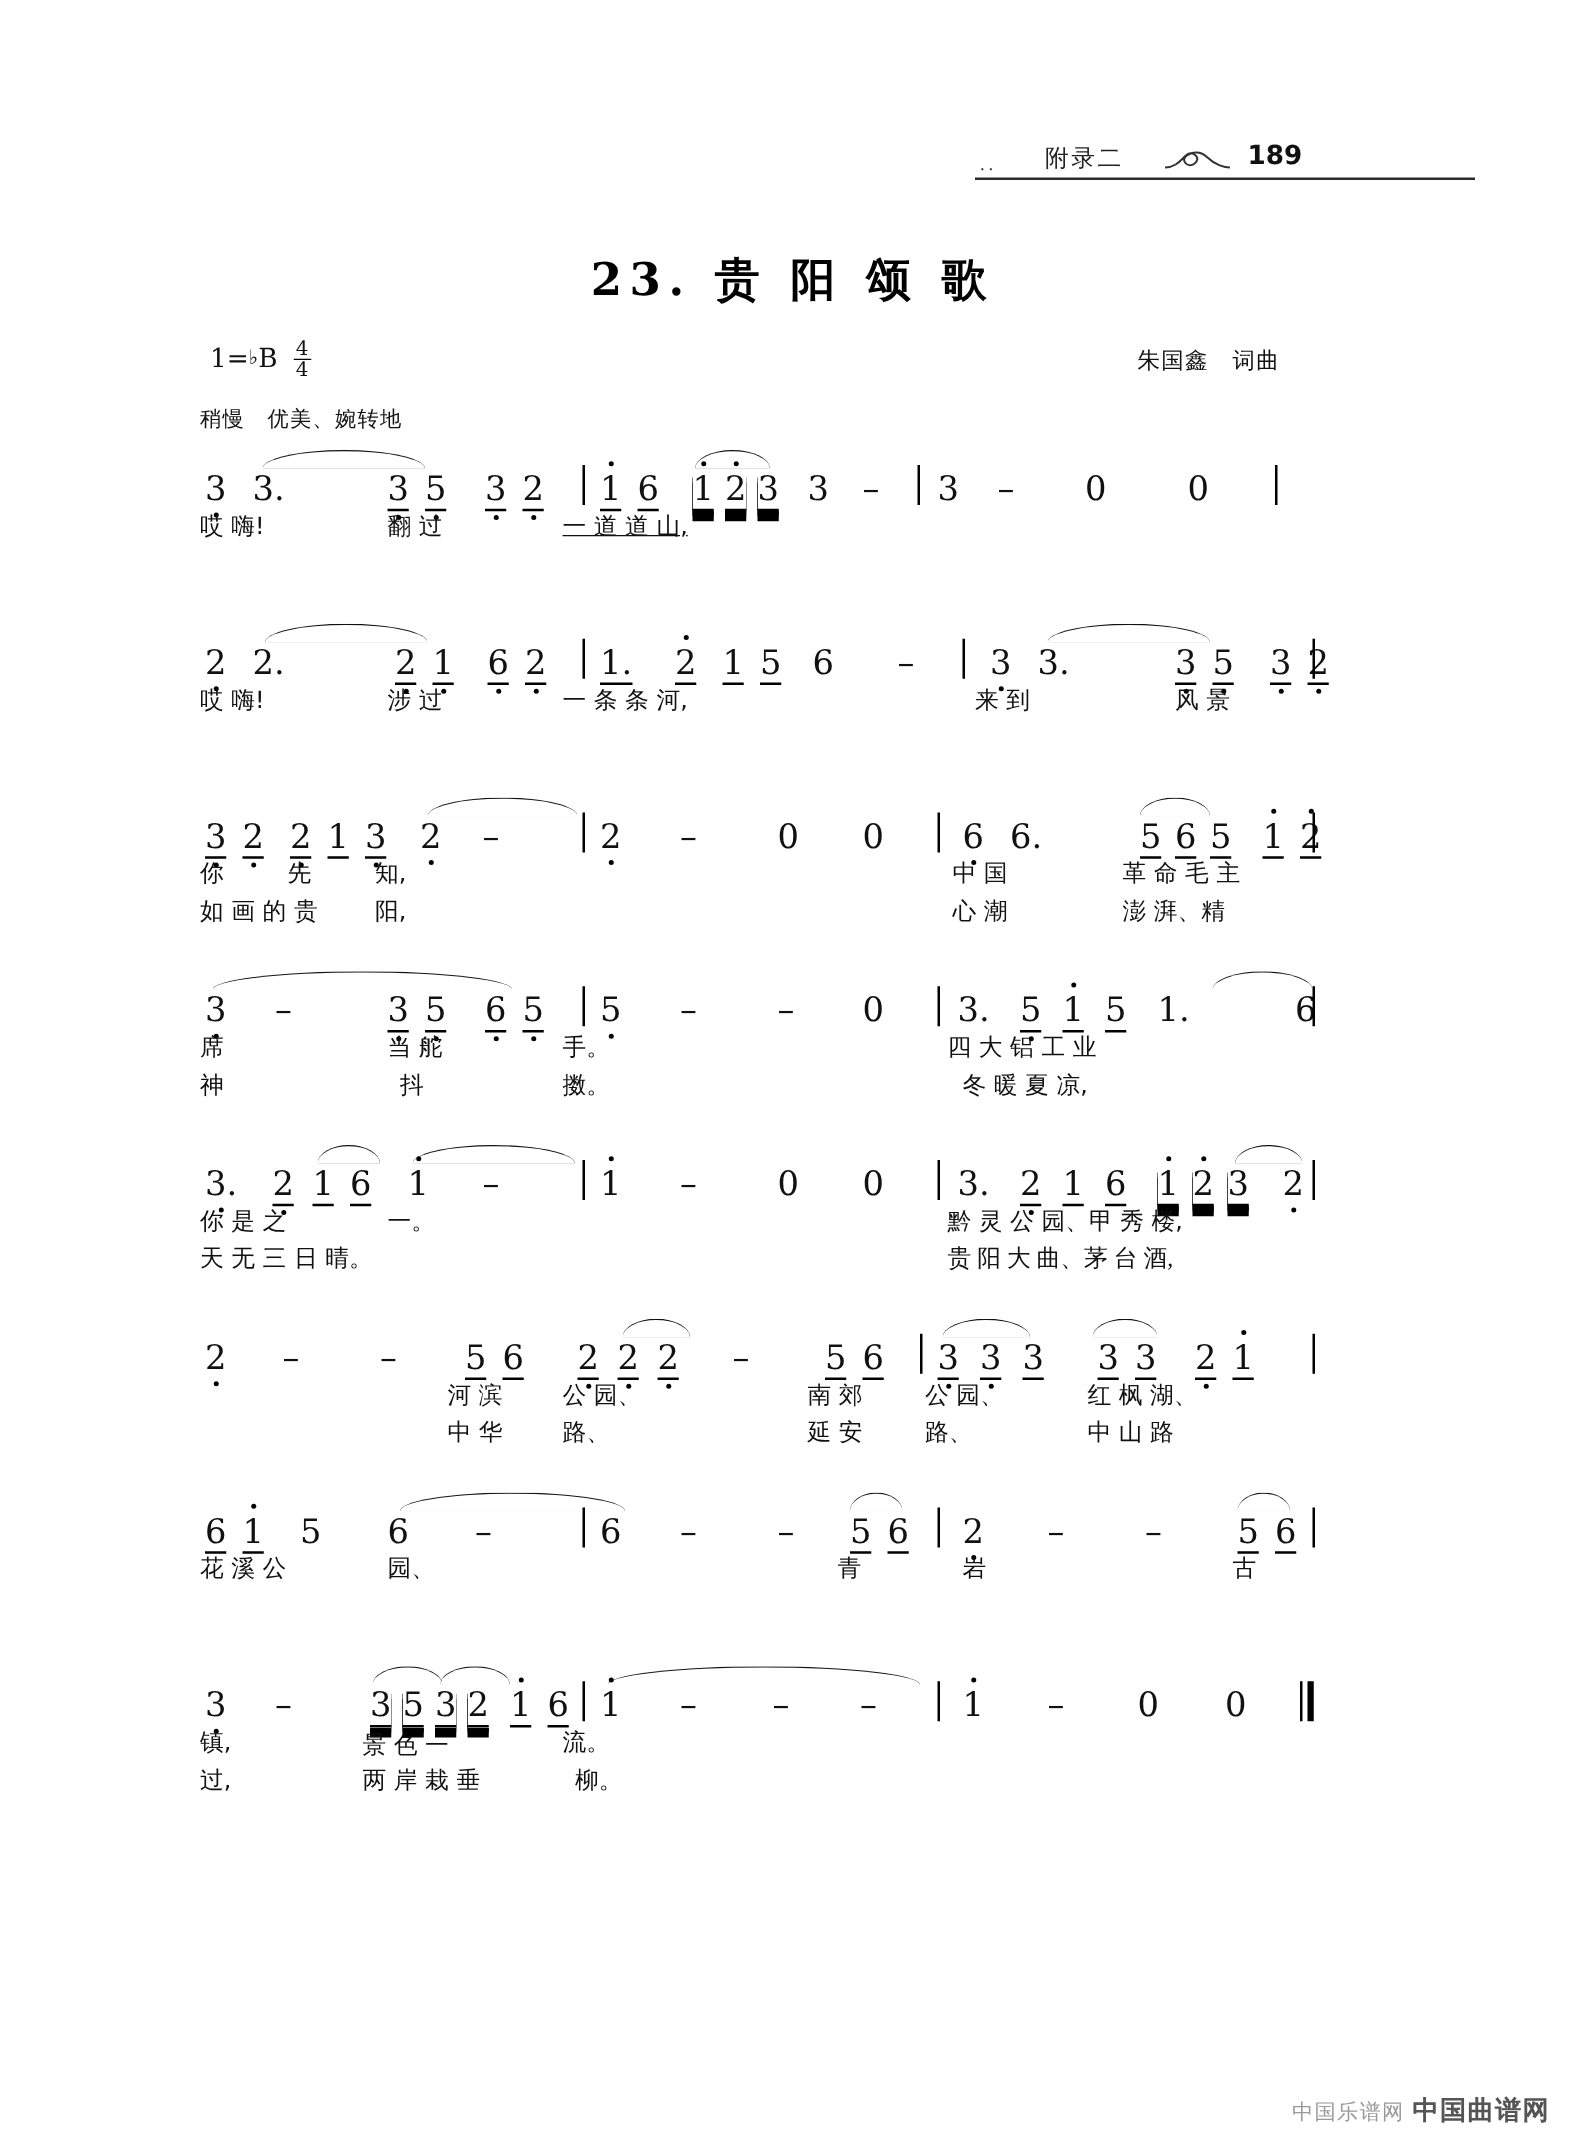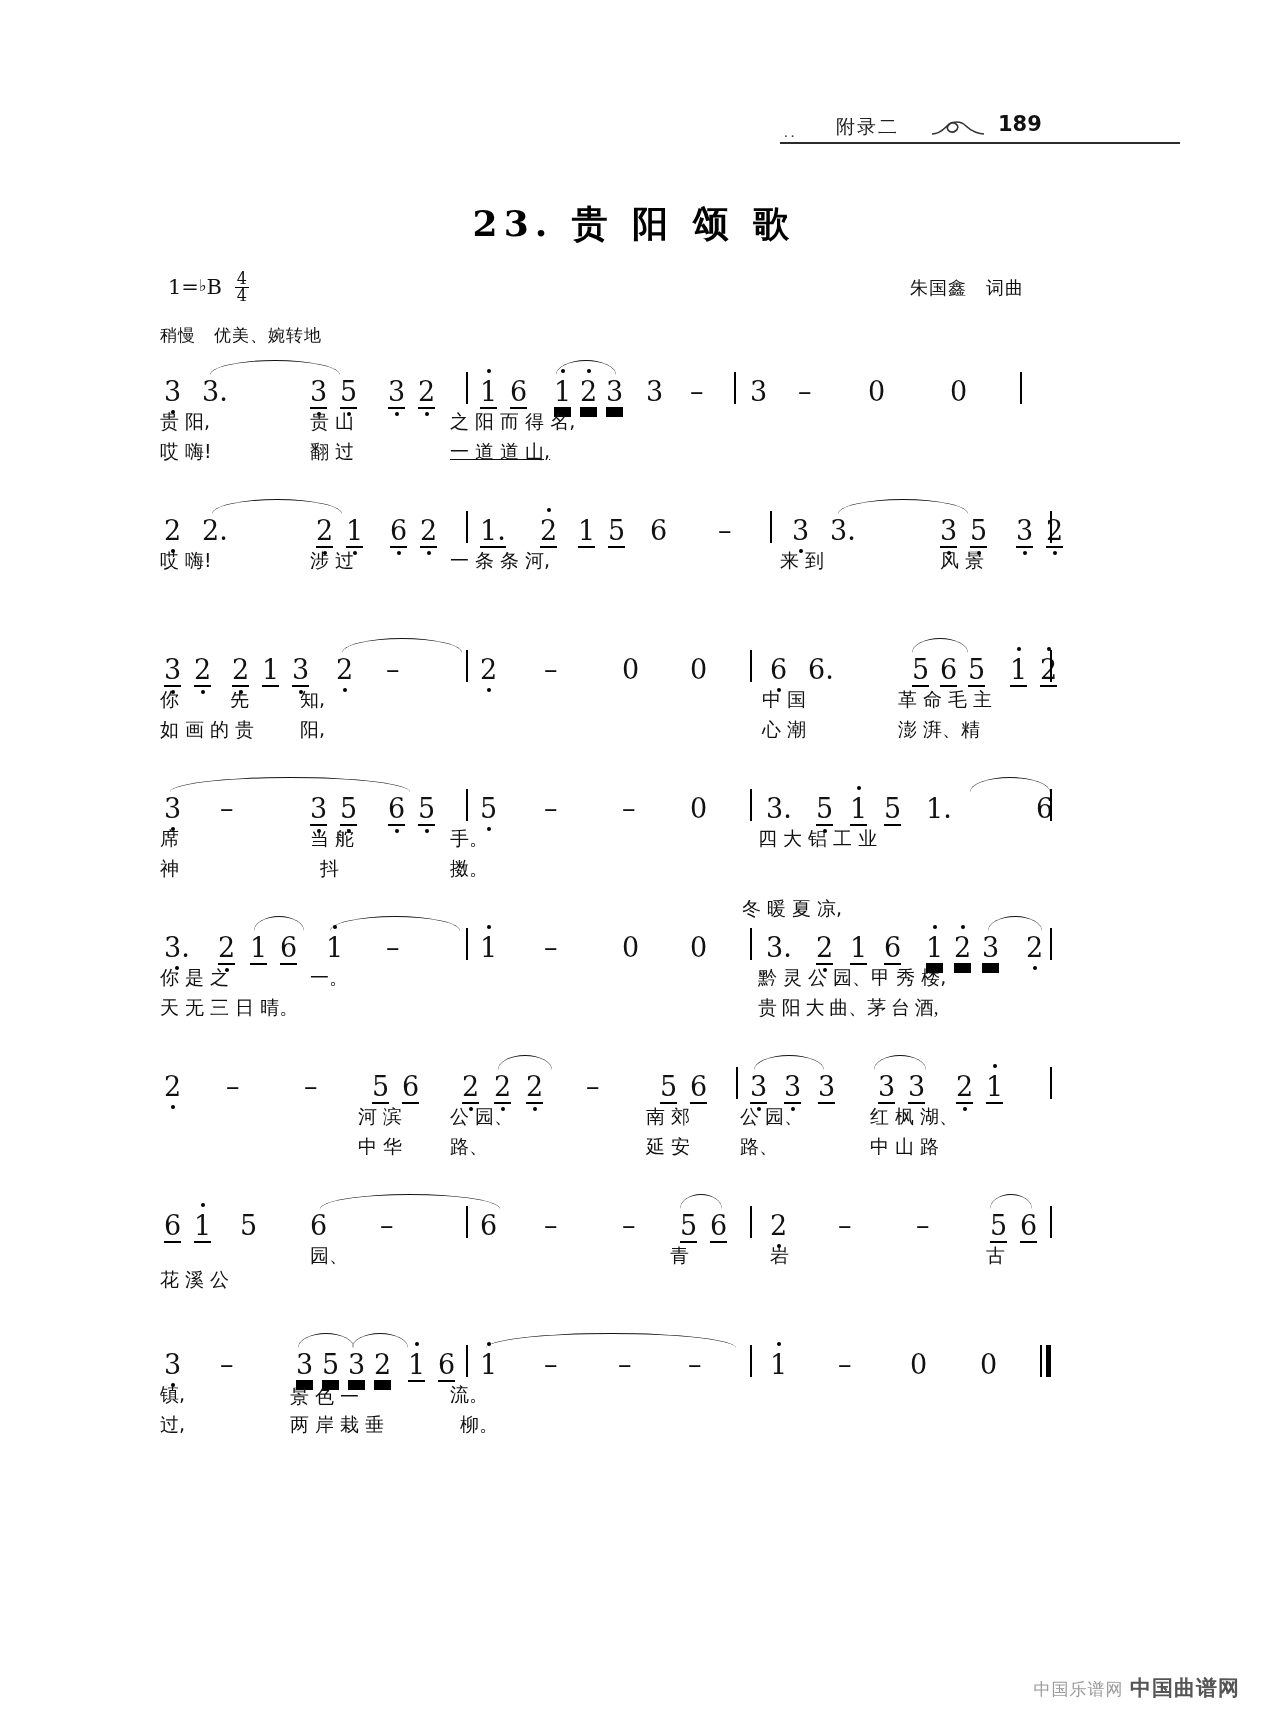--- a/index.html
+++ b/index.html
@@ -272,25 +272,20 @@
         <span class="note beam1 beam2" style="left: 456px; top: 12px;">3</span>
         <span class="note" style="left: 496px; top: 12px;">3</span>
         <span class="note" style="left: 540px; top: 12px;">–</span>
         <span class="note" style="left: 600px; top: 12px;">3</span>
         <span class="note" style="left: 648px; top: 12px;">–</span>
         <span class="note" style="left: 718px; top: 12px;">0</span>
         <span class="note" style="left: 800px; top: 12px;">0</span>
         <div class="barline" style="left: 316px; top: 6px;"></div>
         <div class="barline" style="left: 584px; top: 6px;"></div>
         <div class="barline" style="left: 870px; top: 6px;"></div>
-      </div>
-      <div class="lyric-row">
-        <span class="tok" style="left: 10px; top: 2px;">贵 阳,</span>
-        <span class="tok" style="left: 160px; top: 2px;">贵 山</span>
-        <span class="tok" style="left: 300px; top: 2px;">之 阳 而 得  名,</span>
       </div>
       <div class="lyric-row">
         <span class="tok" style="left: 10px; top: 2px;">哎 嗨!</span>
         <span class="tok" style="left: 160px; top: 2px;">翻 过</span>
         <span class="tok" style="left: 300px; top: 2px; text-decoration: underline;">一 道 道   山,</span>
       </div>
     </div>
     <div class="system">
       <div class="notes-row">
         <div class="slur" style="left: 62px; width: 130px; top: -6px;"></div>
@@ -392,21 +387,21 @@
       <div class="lyric-row">
         <span class="tok" style="left: 10px; top: 2px;">席</span>
         <span class="tok" style="left: 160px; top: 2px;">当 舵</span>
         <span class="tok" style="left: 300px; top: 2px;">手。</span>
         <span class="tok" style="left: 608px; top: 2px;">四  大 铝 工  业</span>
       </div>
       <div class="lyric-row">
         <span class="tok" style="left: 10px; top: 2px;">神</span>
         <span class="tok" style="left: 170px; top: 2px;">抖</span>
         <span class="tok" style="left: 300px; top: 2px;">擞。</span>
-        <span class="tok" style="left: 592px; top: 2px; margin-top: 40px;">冬  暖 夏  凉,</span>
+        <span class="tok" style="left: 620px; top: 2px;">冬  暖 夏  凉,</span>
       </div>
     </div>
     <div class="system">
       <div class="notes-row">
         <div class="slur" style="left: 104px; width: 50px; top: -6px;"></div>
         <div class="slur" style="left: 180px; width: 130px; top: -6px;"></div>
         <div class="slur" style="left: 838px; width: 54px; top: -6px;"></div>
         <span class="note dot-dn" style="left: 14px; top: 12px;">3.</span>
         <span class="note dot-dn beam1" style="left: 68px; top: 12px;">2</span>
         <span class="note beam1" style="left: 100px; top: 12px;">1</span>
@@ -498,21 +493,21 @@
         <span class="note dot-dn" style="left: 620px; top: 12px;">2</span>
         <span class="note" style="left: 688px; top: 12px;">–</span>
         <span class="note" style="left: 766px; top: 12px;">–</span>
         <span class="note beam1" style="left: 840px; top: 12px;">5</span>
         <span class="note beam1" style="left: 870px; top: 12px;">6</span>
         <div class="barline" style="left: 316px; top: 6px;"></div>
         <div class="barline" style="left: 600px; top: 6px;"></div>
         <div class="barline" style="left: 900px; top: 6px;"></div>
       </div>
       <div class="lyric-row">
-        <span class="tok" style="left: 10px; top: 2px; margin-top: 24px;">花 溪 公</span>
+        <span class="tok" style="left: 10px; top: 2px;">花 溪 公</span>
         <span class="tok" style="left: 160px; top: 2px;">园、</span>
         <span class="tok" style="left: 520px; top: 2px;">青</span>
         <span class="tok" style="left: 620px; top: 2px;">岩</span>
         <span class="tok" style="left: 836px; top: 2px;">古</span>
       </div>
     </div>
     <div class="system">
       <div class="notes-row">
         <div class="slur" style="left: 148px; width: 56px; top: -6px;"></div>
         <div class="slur" style="left: 202px; width: 56px; top: -6px;"></div>

